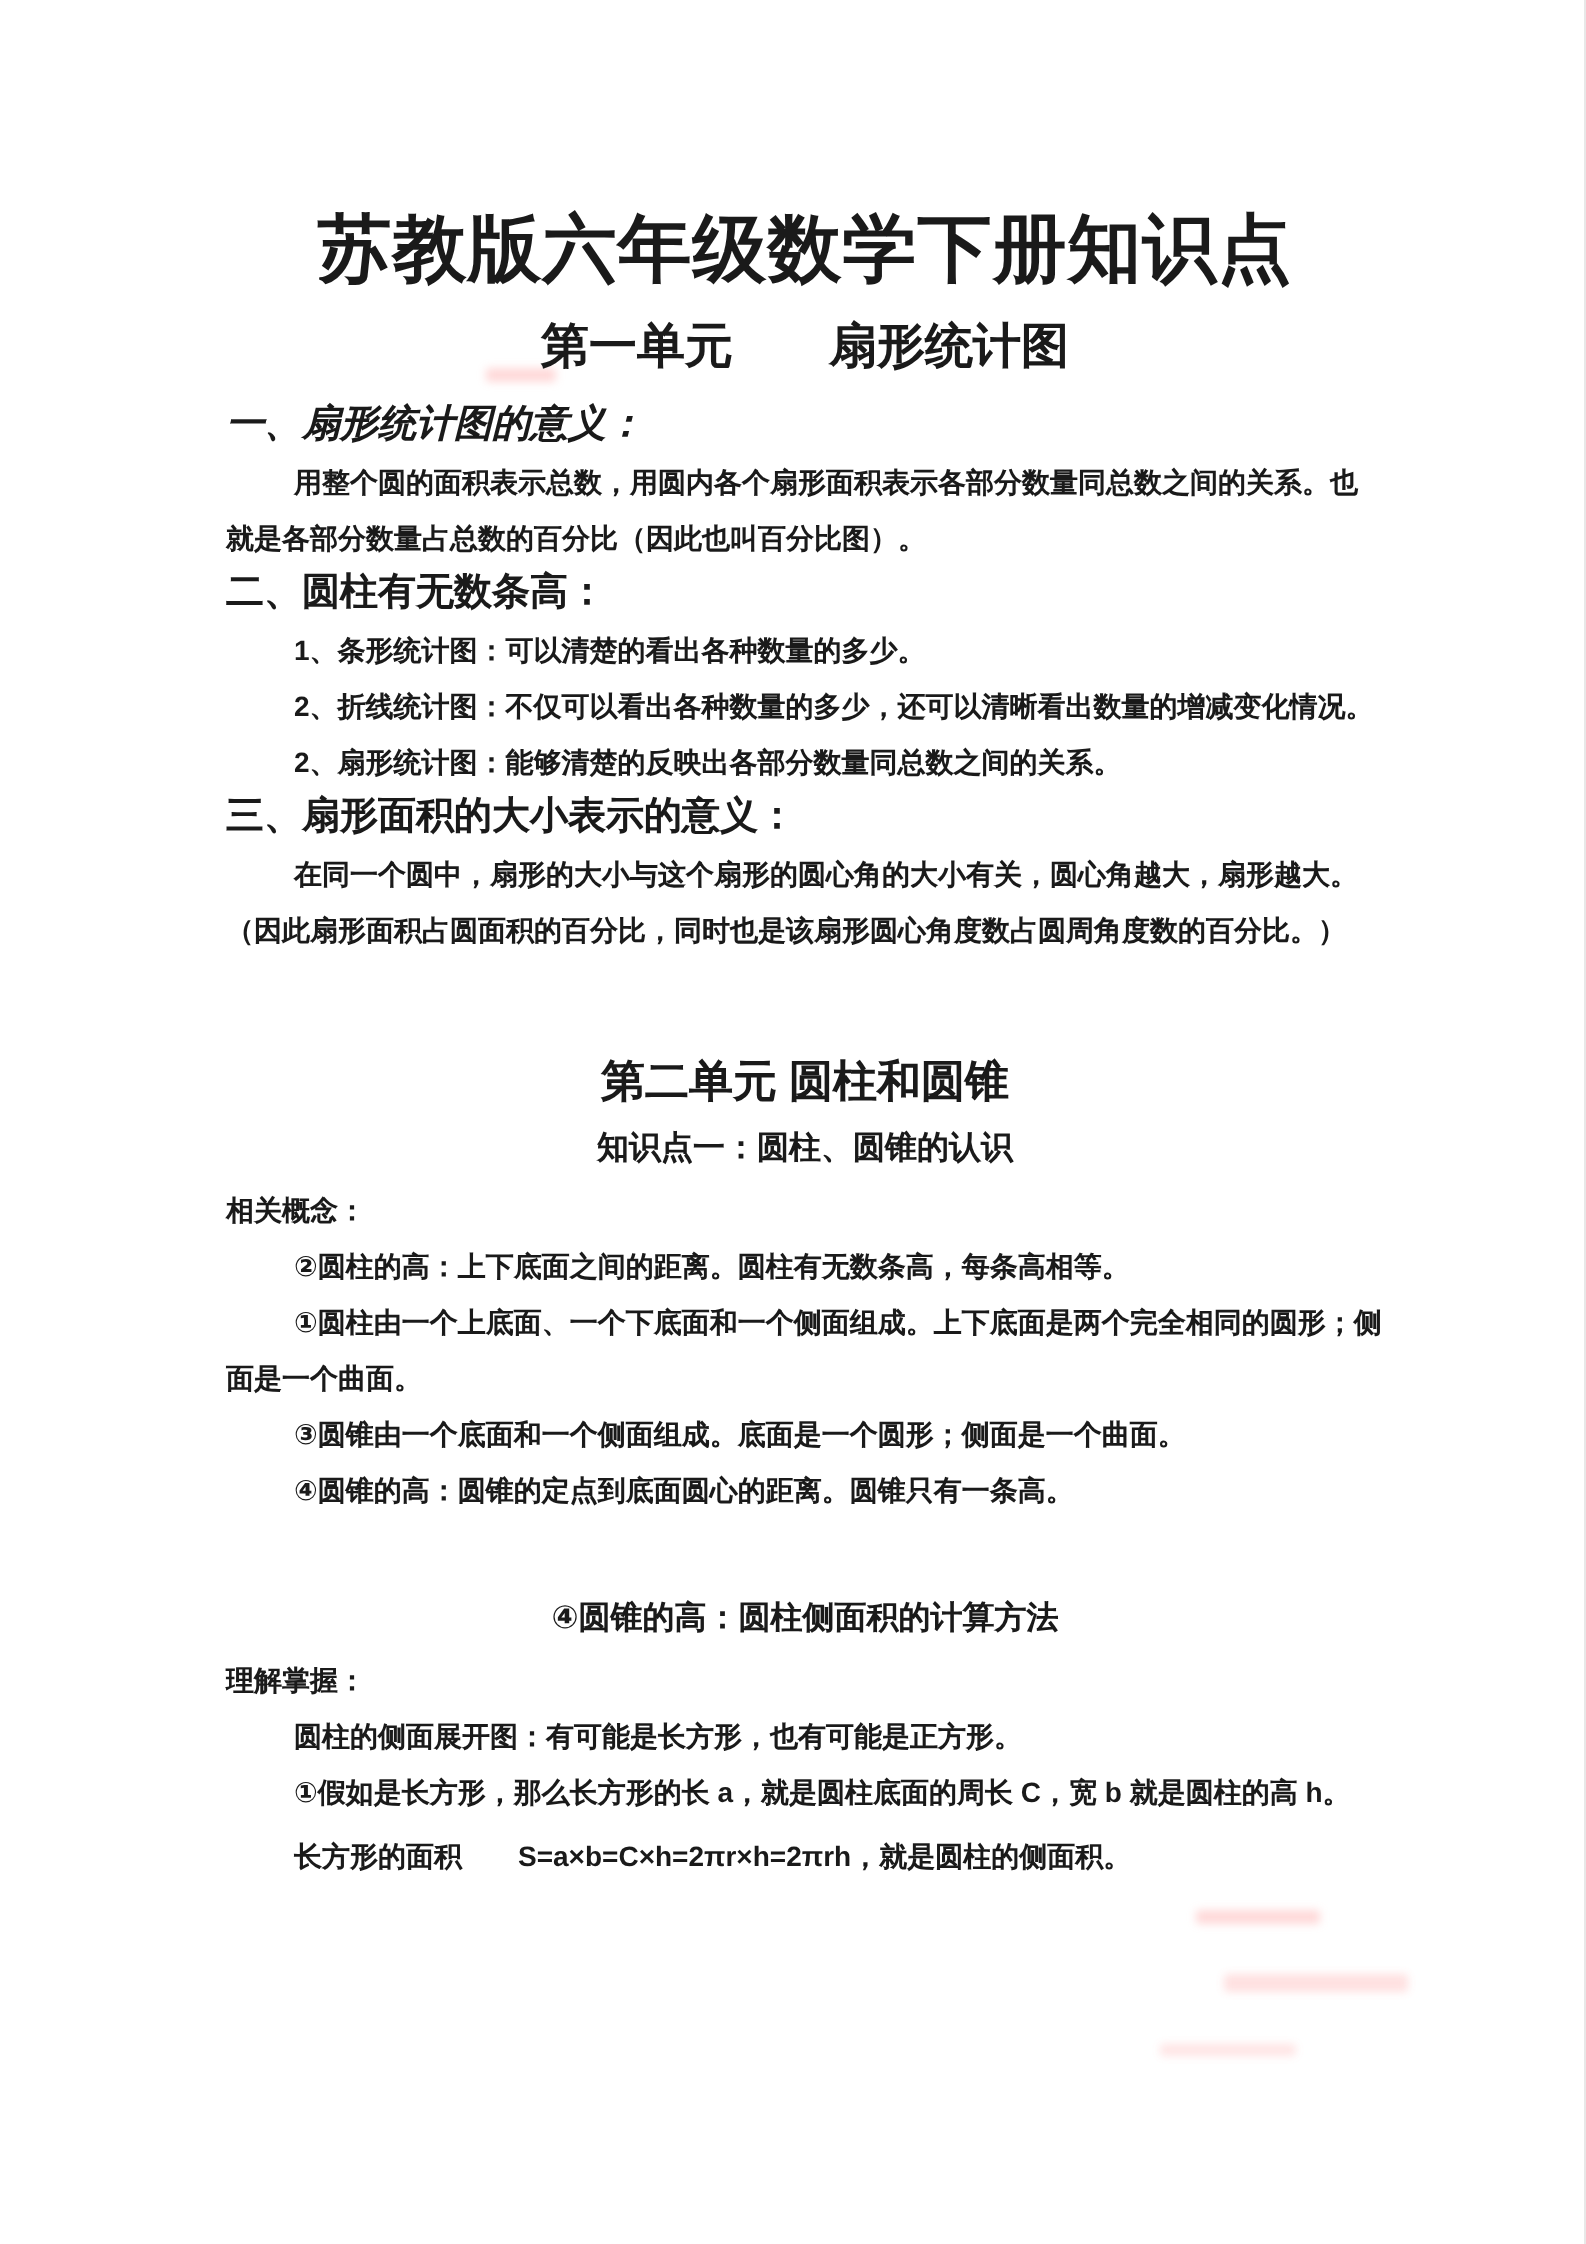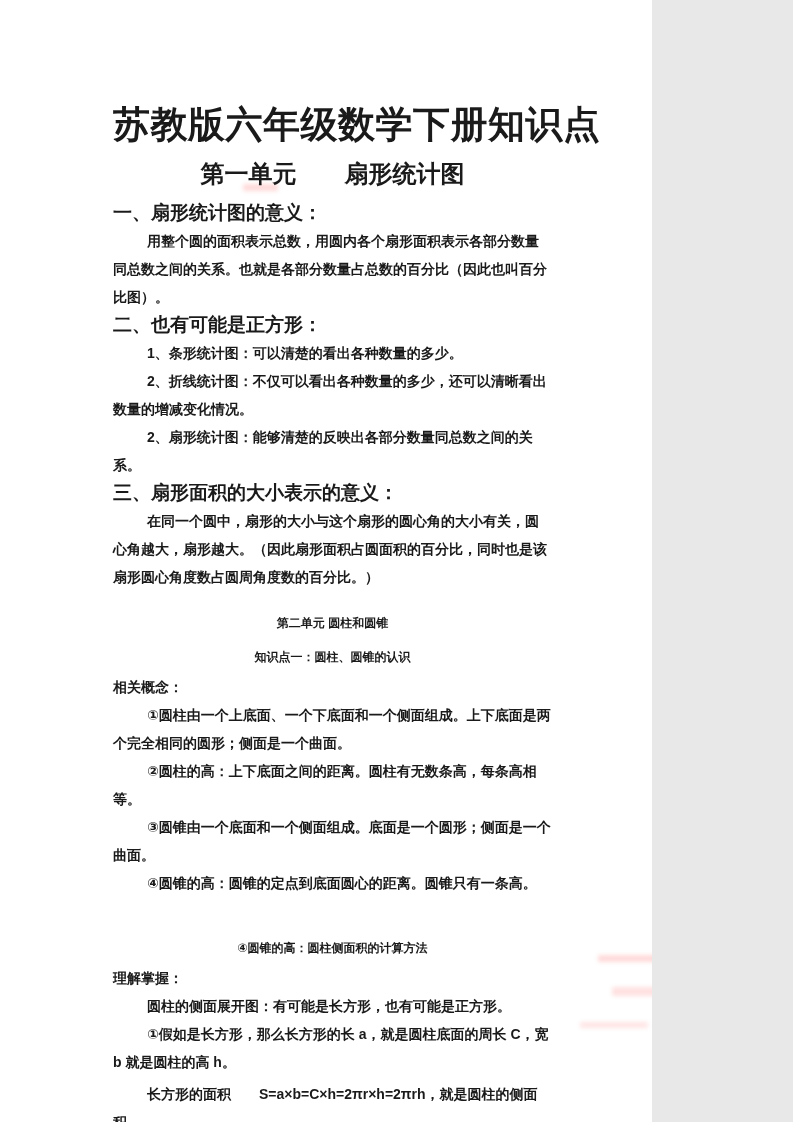--- a/index.html
+++ b/index.html
@@ -1,18 +1,18 @@
 <!DOCTYPE html>
 <html><head>
 <meta charset="utf-8">
 <style>
   html, body { margin: 0; padding: 0; background: #e8e8e8; }
   .page {
     position: relative;
-    width: 652px;
+    width: 792px;
     height: 1122px;
     background: #ffffff;
     overflow: hidden;
     font-family: "Liberation Sans", "DejaVu Sans", sans-serif;
     color: #1a1a1a;
     font-weight: 700;
   }
   .content {
     position: absolute;
     left: 113px;
@@ -29,24 +29,24 @@
     white-space: nowrap;
   }
   .subtitle {
     margin: 10px 0 0 0;
     font-size: 24px;
     line-height: 30px;
     text-align: center;
   }
   p { margin: 0; font-size: 14px; line-height: 28px; }
   .sec-heading { font-size: 19px; }
-  .first-sec { margin-top: 10px; }
+  .first-sec { margin-top: 10px; font-style: italic; }
   .indent { text-indent: 34px; }
-  .center-heading { text-align: center; font-size: 12px; }
-  .unit2-heading { margin-top: 18px; font-size: 12px; }
+  .center-heading { text-align: center; font-size: 16px; }
+  .unit2-heading { margin-top: 48px; font-size: 22px; }
   .kp1-heading { margin-top: 6px; }
   .kp-label { margin-top: 2px; }
   .kp2-heading { margin-top: 37px; }
   .formula-line { margin-top: 4px; }
   
   .artifact {
     position: absolute;
     background: rgba(255, 130, 130, 0.30);
     filter: blur(2px);
     border-radius: 2px;
@@ -69,34 +69,34 @@
 
   <div class="content">
 
     <h1 class="doc-title">苏教版六年级数学下册知识点</h1>
 
     <h2 class="subtitle">第一单元　　扇形统计图</h2>
 
     <p class="sec-heading first-sec">一、扇形统计图的意义：</p>
     <p class="indent">用整个圆的面积表示总数，用圆内各个扇形面积表示各部分数量同总数之间的关系。也就是各部分数量占总数的百分比（因此也叫百分比图）。</p>
 
-    <p class="sec-heading">二、也有可能是正方形：</p>
+    <p class="sec-heading">二、圆柱有无数条高：</p>
     <p class="indent">1、条形统计图：可以清楚的看出各种数量的多少。</p>
     <p class="indent">2、折线统计图：不仅可以看出各种数量的多少，还可以清晰看出数量的增减变化情况。</p>
     <p class="indent">2、扇形统计图：能够清楚的反映出各部分数量同总数之间的关系。</p>
 
     <p class="sec-heading">三、扇形面积的大小表示的意义：</p>
     <p class="indent">在同一个圆中，扇形的大小与这个扇形的圆心角的大小有关，圆心角越大，扇形越大。（因此扇形面积占圆面积的百分比，同时也是该扇形圆心角度数占圆周角度数的百分比。）</p>
 
     <p class="center-heading unit2-heading">第二单元 圆柱和圆锥</p>
 
     <p class="center-heading kp1-heading">知识点一：圆柱、圆锥的认识</p>
     <p class="kp-label">相关概念：</p>
+    <p class="indent">②圆柱的高：上下底面之间的距离。圆柱有无数条高，每条高相等。</p>
     <p class="indent">①圆柱由一个上底面、一个下底面和一个侧面组成。上下底面是两个完全相同的圆形；侧面是一个曲面。</p>
-    <p class="indent">②圆柱的高：上下底面之间的距离。圆柱有无数条高，每条高相等。</p>
     <p class="indent">③圆锥由一个底面和一个侧面组成。底面是一个圆形；侧面是一个曲面。</p>
     <p class="indent">④圆锥的高：圆锥的定点到底面圆心的距离。圆锥只有一条高。</p>
 
     <p class="center-heading kp2-heading">④圆锥的高：圆柱侧面积的计算方法</p>
     <p class="kp-label">理解掌握：</p>
     <p class="indent">圆柱的侧面展开图：有可能是长方形，也有可能是正方形。</p>
     <p class="indent">①假如是长方形，那么长方形的长 a，就是圆柱底面的周长 C，宽 b 就是圆柱的高 h。</p>
     <p class="indent formula-line">长方形的面积　　S=a×b=C×h=2πr×h=2πrh，就是圆柱的侧面积。</p>
 
   </div>

